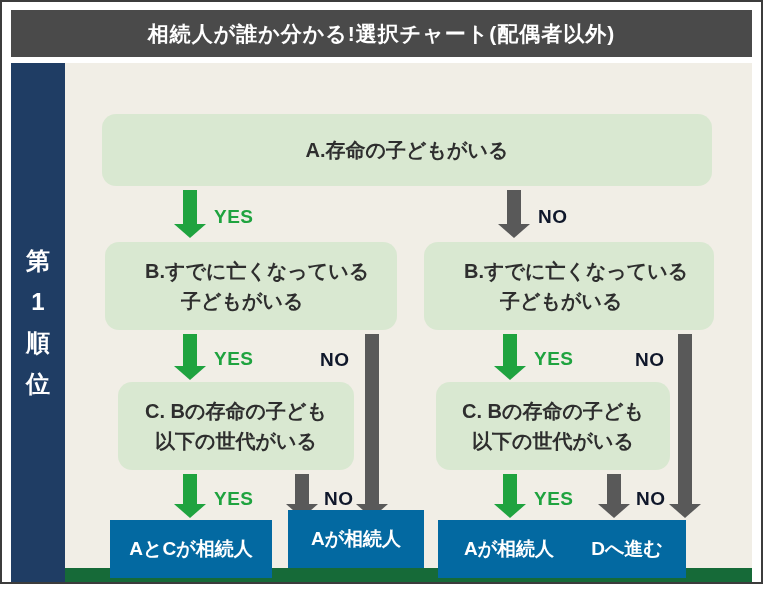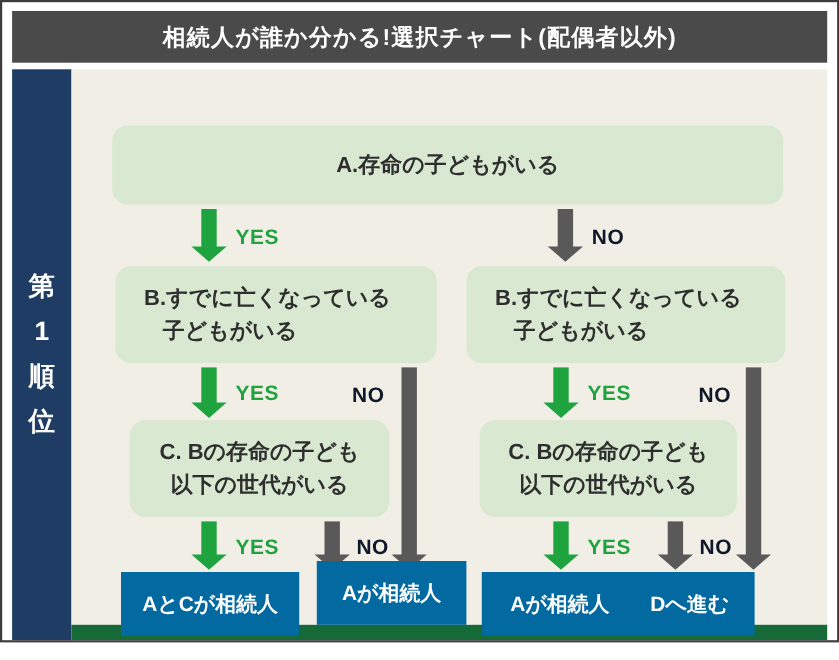--- a/index.html
+++ b/index.html
@@ -13,22 +13,22 @@
   .sidebar { position:absolute; left:9px; top:61px; width:54px; bottom:0; background:#1f3d64;
              display:flex; flex-direction:column; align-items:center; justify-content:center; gap:17px; }
   .sidebar span { color:#ffffff; font-size:24px; font-weight:bold; line-height:1; }
 
   .main { position:absolute; left:63px; top:61px; right:9px; bottom:14px; background:#f1eee6; }
   .bottombar { position:absolute; left:63px; right:9px; bottom:0; height:14px; background:#166a38; }
 
   .qbox { position:absolute; background:#d9e8d1; border-radius:14px; color:#2e2e2e;
           font-size:20px; font-weight:600; display:flex; flex-direction:column;
           align-items:center; justify-content:center; line-height:1.5; }
-  .qbox.leftalign { align-items:flex-start; padding-left:26px; }
-  .qbox.leftalign .l2 { margin-left:17px; }
+  .qbox.leftalign { align-items:flex-start; padding-left:40px; }
+  .qbox.leftalign .l2 { margin-left:36px; }
 
   .rbox { position:absolute; background:#0369a1; color:#ffffff; font-size:19px; font-weight:bold;
           display:flex; align-items:center; justify-content:center; }
 
   .arrow { position:absolute; width:32px; }
   .arrow .shaft { position:absolute; left:9px; right:9px; top:0; bottom:13px; }
   .arrow .head  { position:absolute; left:0; bottom:0; width:0; height:0;
                   border-left:16px solid transparent; border-right:16px solid transparent; }
   .arrow.green .shaft { background:#1fa33f; }
   .arrow.green .head  { border-top:14px solid #1fa33f; }

